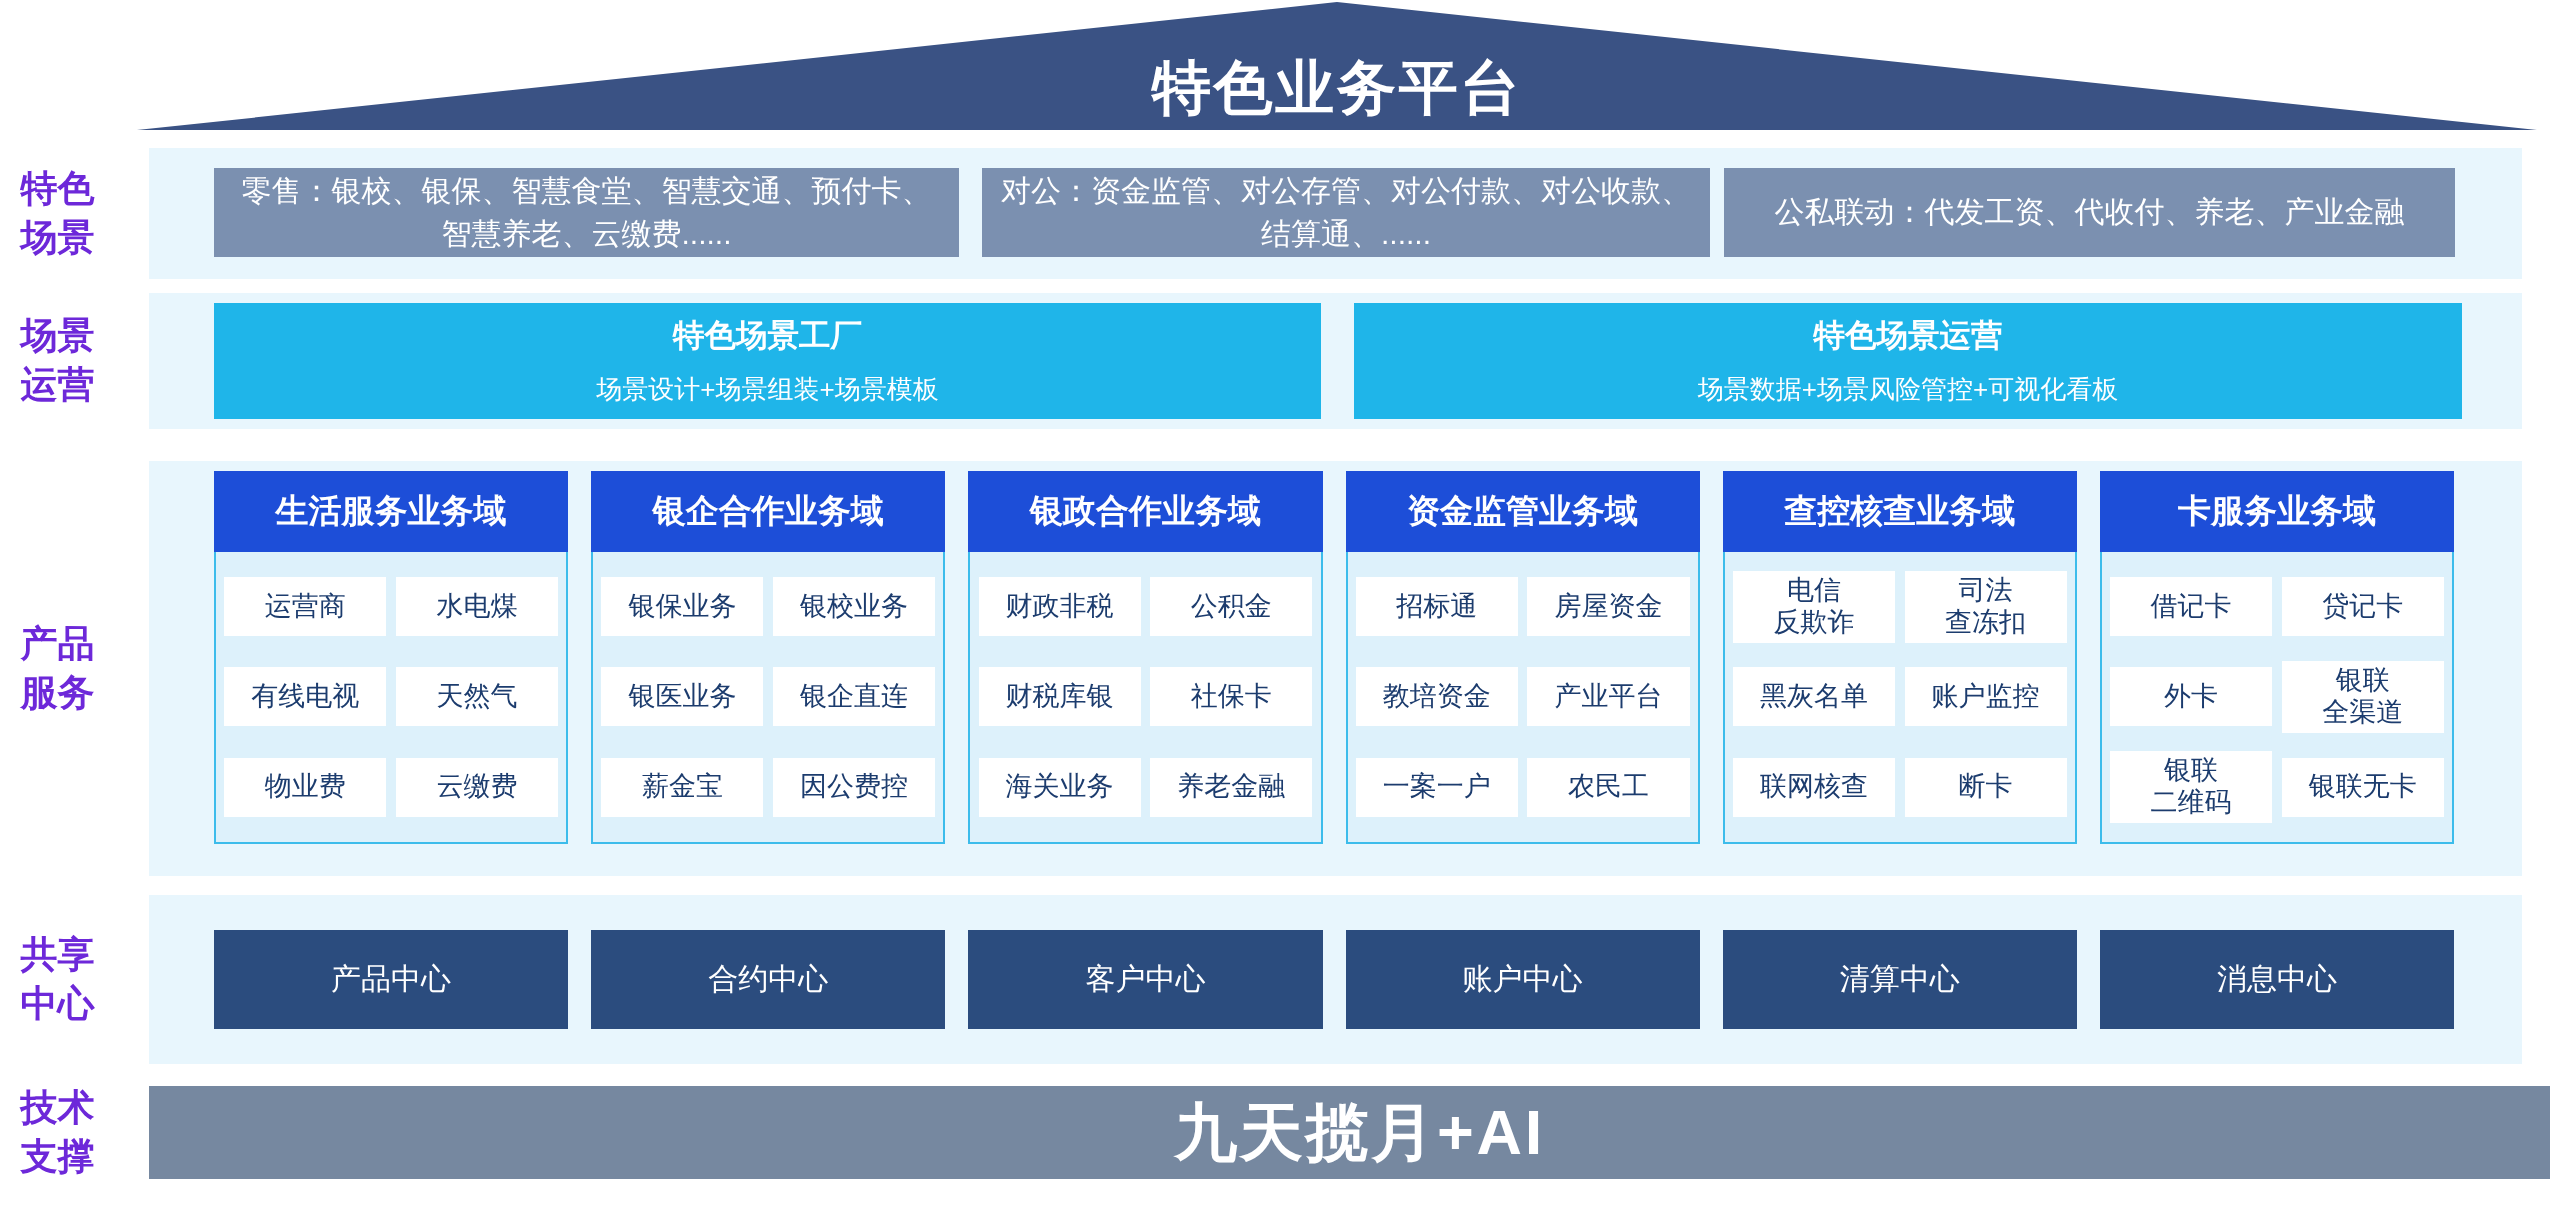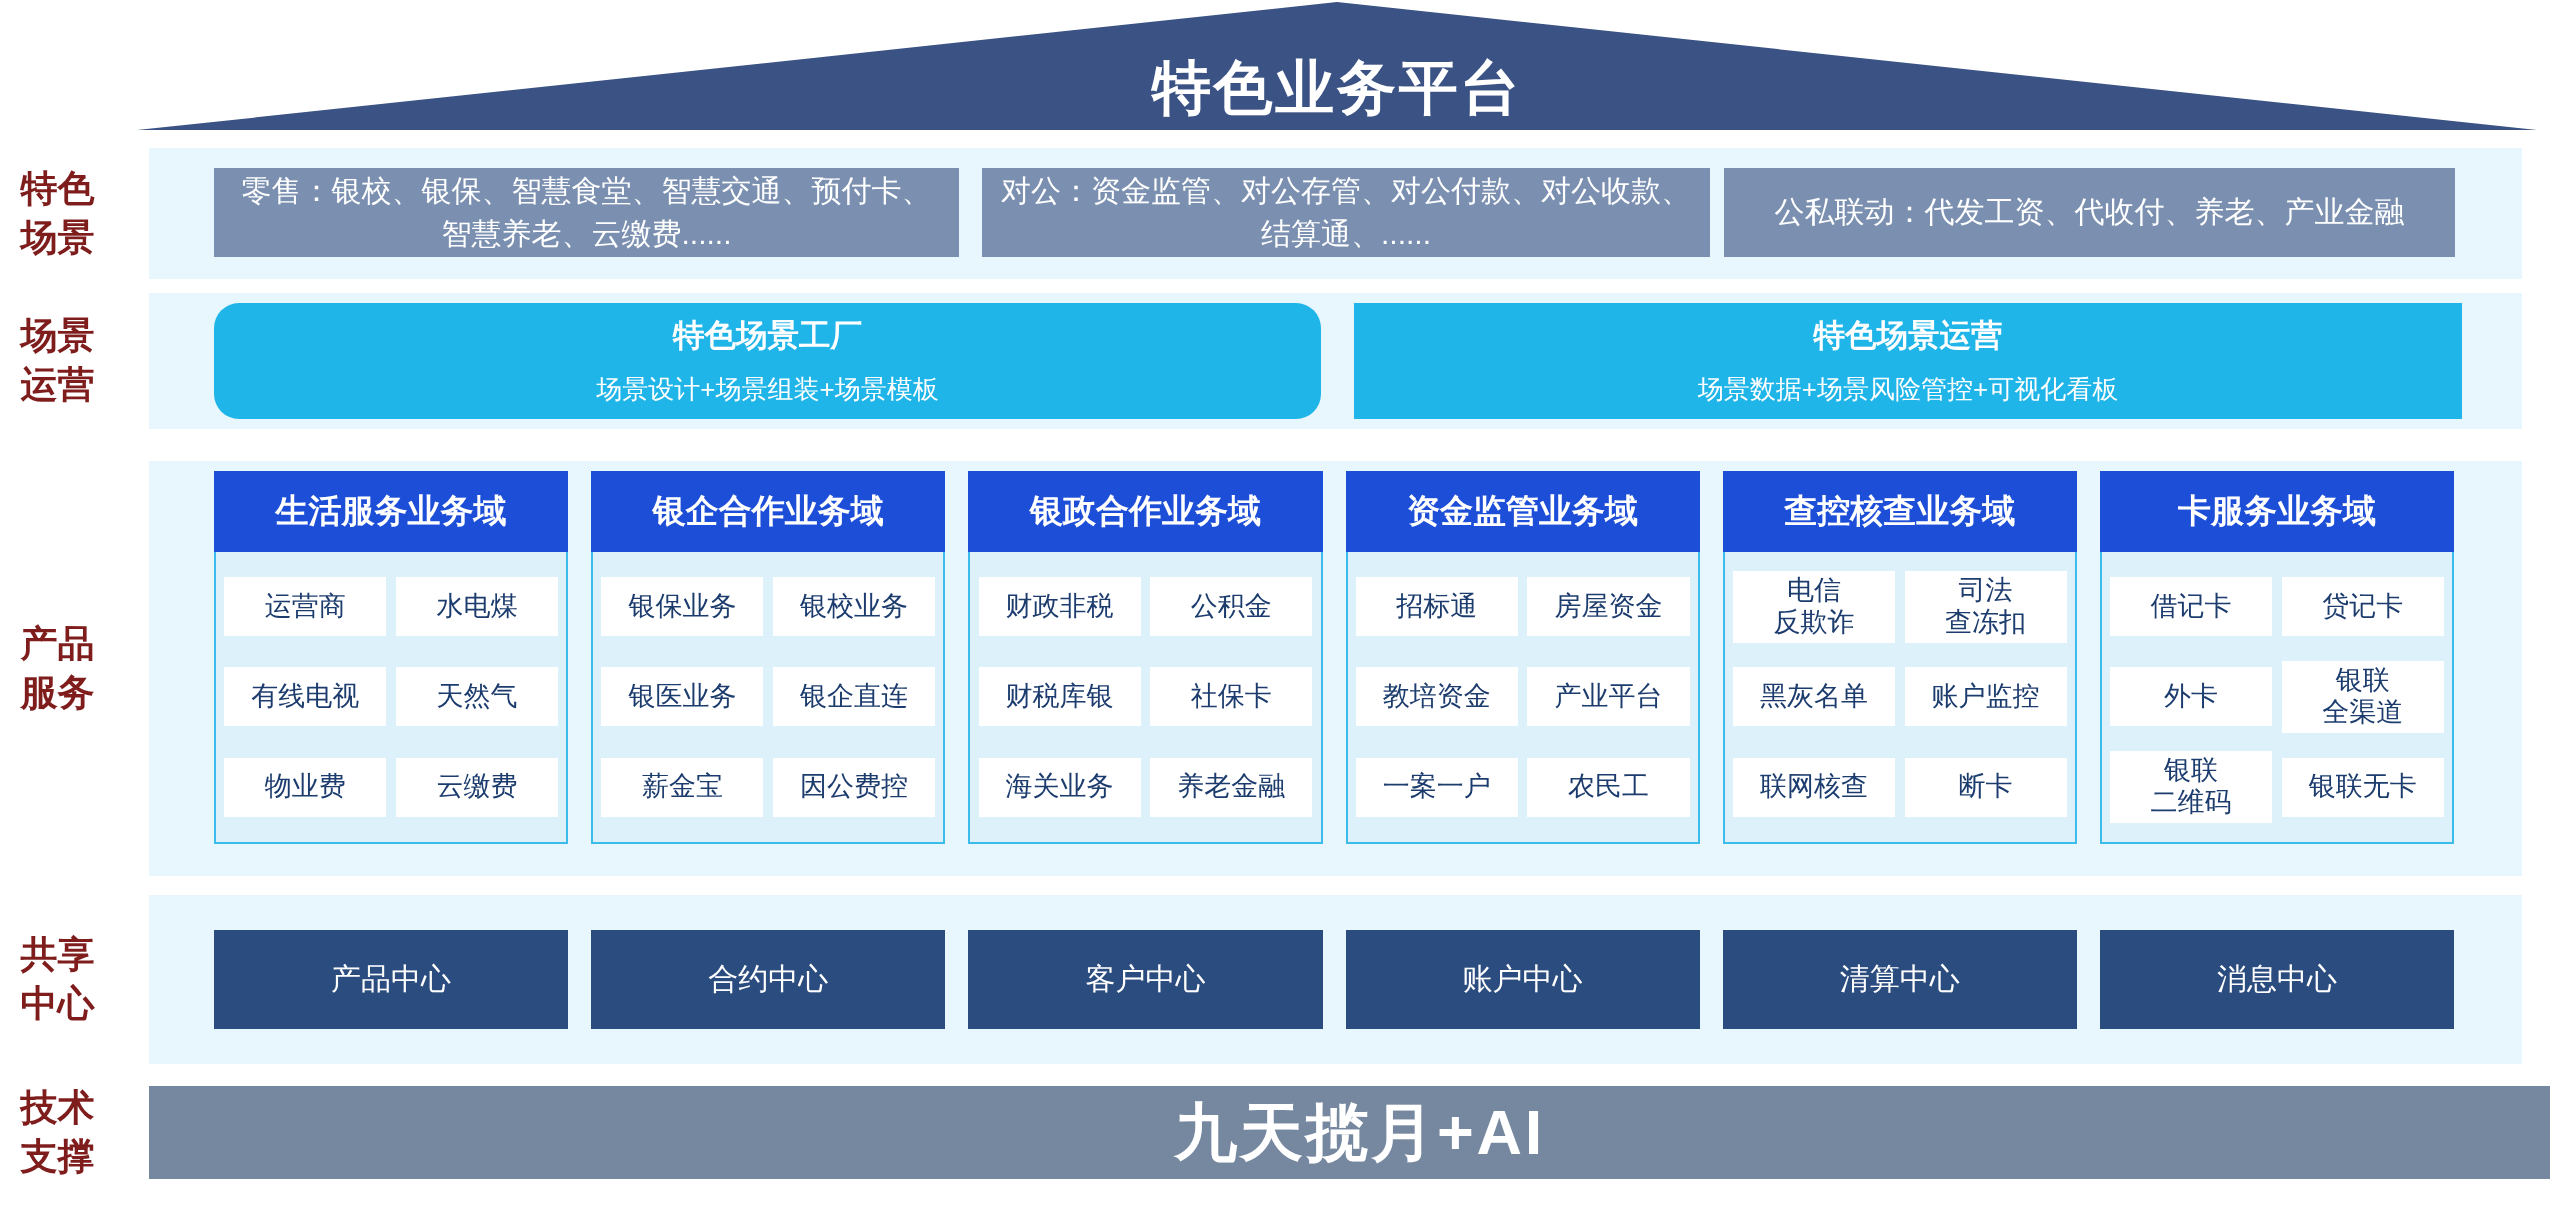--- a/index.html
+++ b/index.html
@@ -25,21 +25,21 @@
     background: #E8F6FD;
   }
   .band-scene   { top: 148px;  height: 131px; }
   .band-oper    { top: 293px;  height: 136px; }
   .band-prod    { top: 461px;  height: 415px; }
   .band-center  { top: 895px; height: 169px; }
   .row-label {
     position: absolute;
     left: 20.5px; width: 120px;
     display: flex; align-items: center;
-    font-size: 37px; font-weight: bold; color: #7f1d1d;
+    font-size: 37px; font-weight: bold; color: #6d28d9;
     line-height: 1.32; white-space: pre-line; text-align: left;
   }
   .lbl-scene  { top: 148px;  height: 131px; }
   .lbl-oper   { top: 293px;  height: 136px; }
   .lbl-prod   { top: 461px;  height: 415px; }
   .lbl-center { top: 895px; height: 169px; }
   .lbl-tech   { top: 1086px; height: 93px; }
 
   .scene-box {
     position: absolute; top: 168px; height: 89px;
@@ -52,21 +52,21 @@
   .scene-2 { left: 982px; width: 728px; }
   .scene-3 { left: 1724px; width: 731px; }
 
   .oper-box {
     position: absolute; top: 303px; height: 116px;
     background: #1FB5E9; color: #ffffff;
     display: flex; flex-direction: column;
     align-items: center; justify-content: center;
     text-align: center; box-sizing: border-box;
   }
-  .oper-1 { left: 214px;  width: 1107px; border-radius: 25px; }
+  .oper-1 { left: 214px;  width: 1107px; }
   .oper-2 { left: 1354px; width: 1108px; }
   .oper-title    { font-size: 31.5px; font-weight: bold; margin-bottom: 15px; }
   .oper-subtitle { font-size: 26px; }
 
   .columns {
     position: absolute; left: 214px; top: 471px;
     width: 2240px; height: 373px;
     display: flex; gap: 23px;
   }
   .prod-col { flex: 1 1 0; display: flex; flex-direction: column; }

